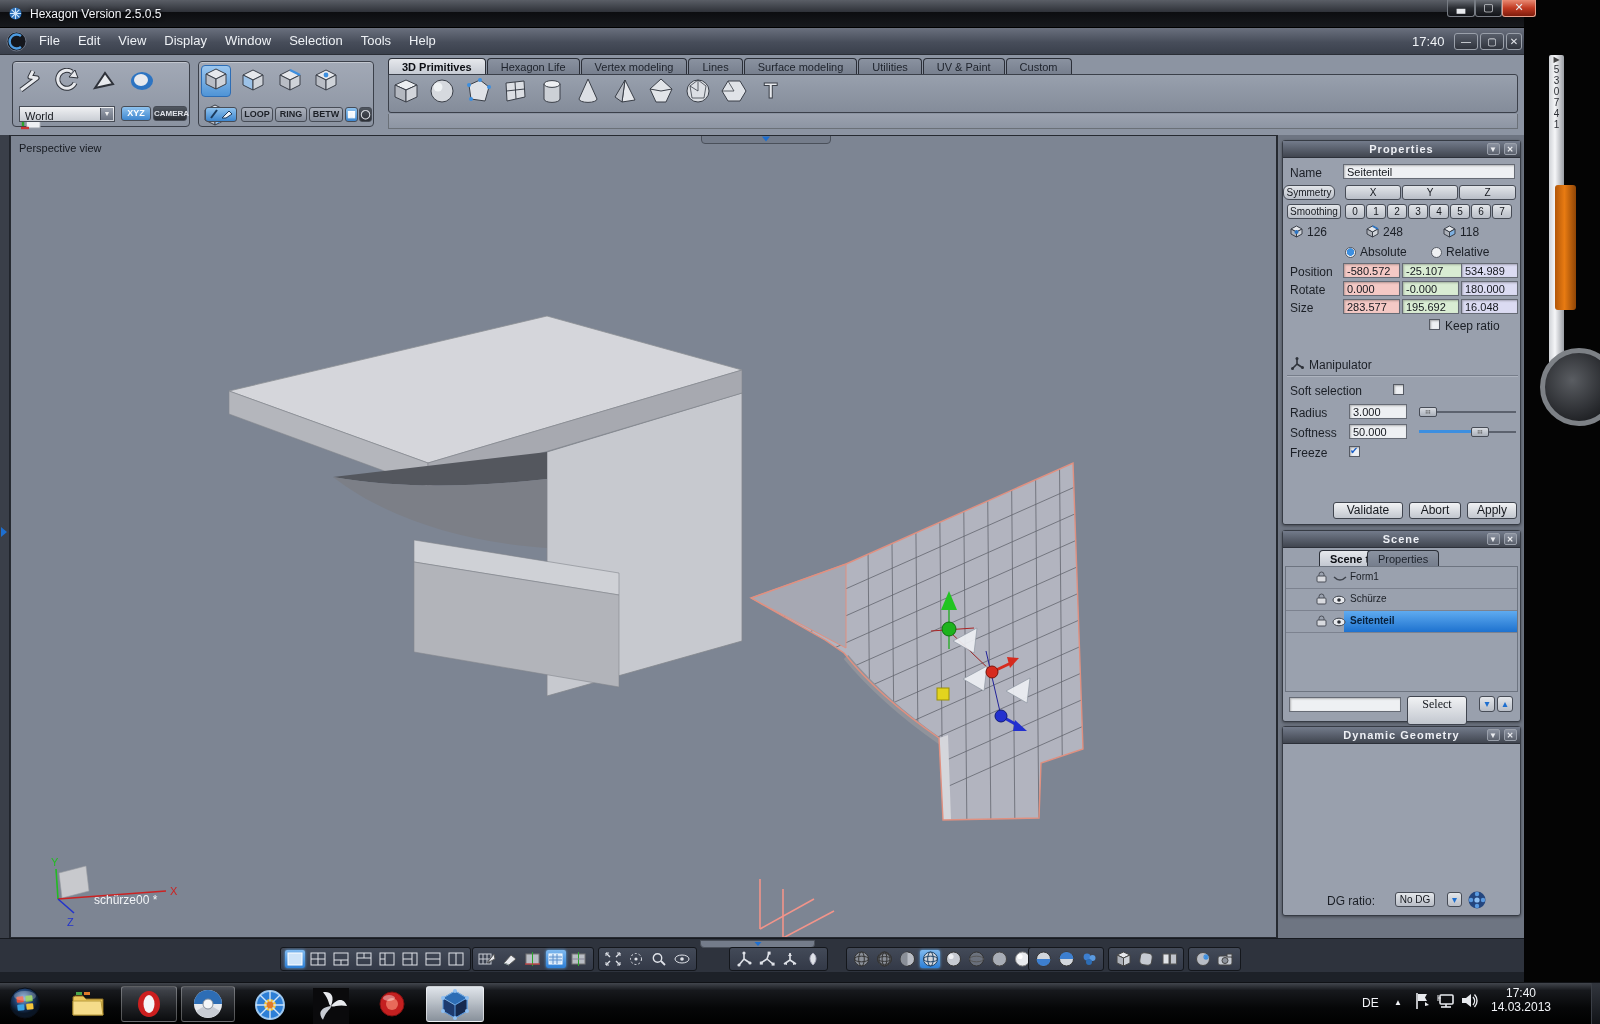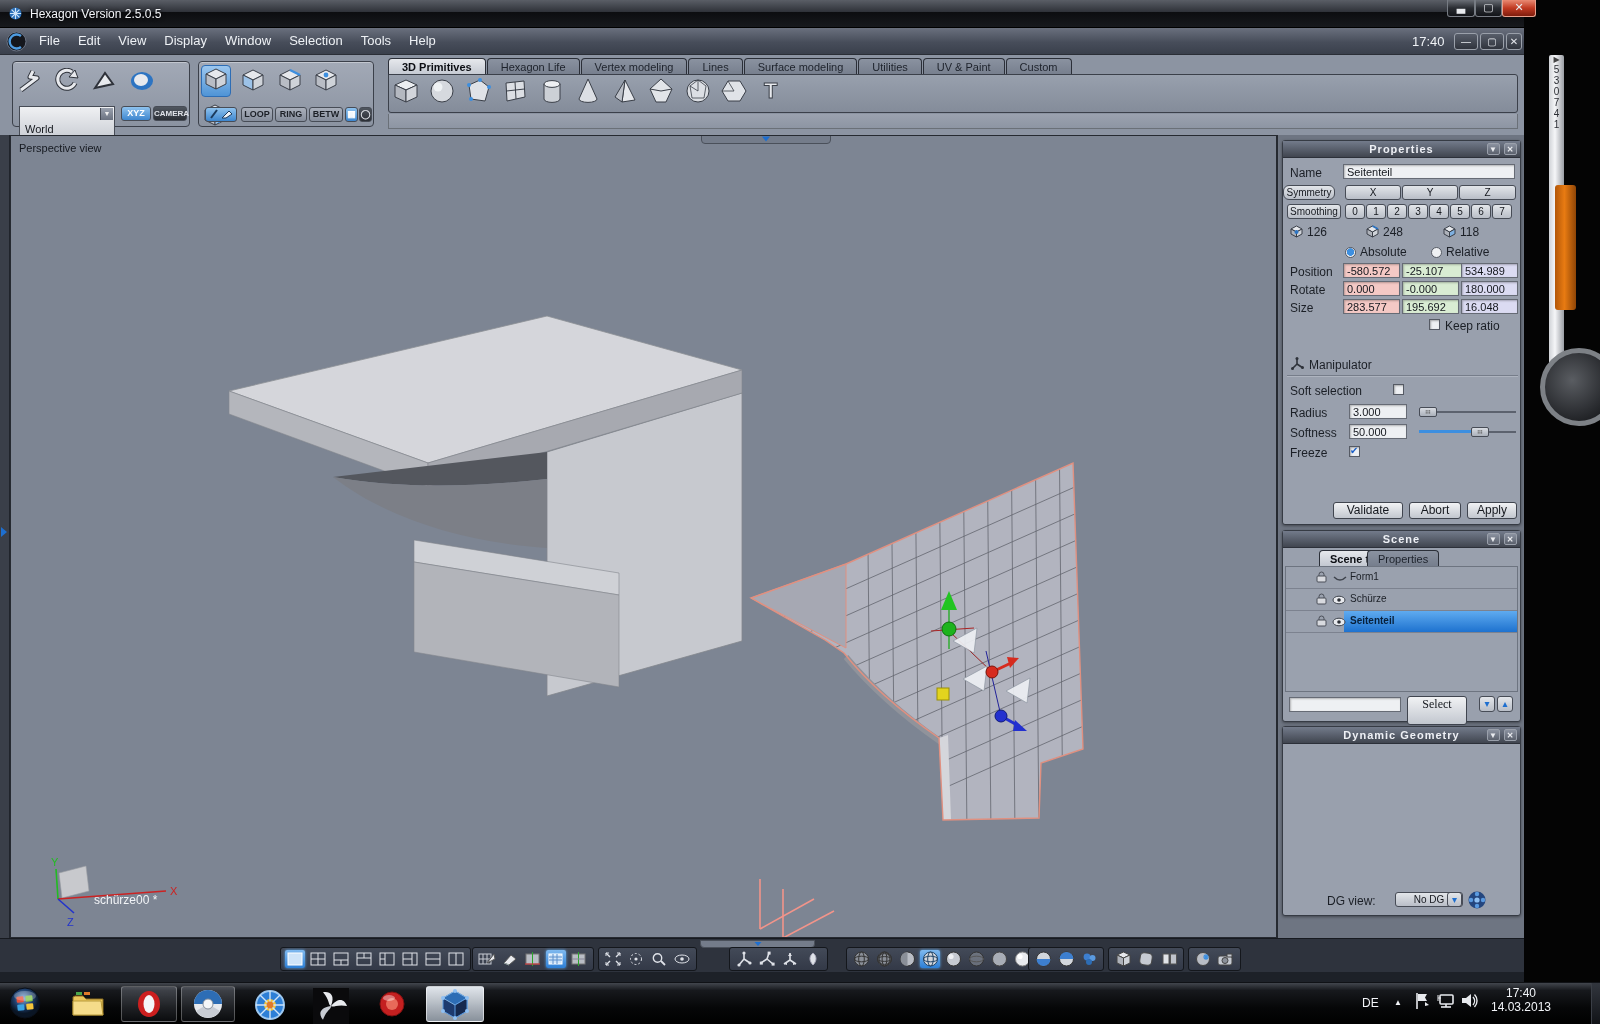--- a/index.html
+++ b/index.html
@@ -181,21 +181,21 @@
         </span>
         <span class="toolico" style="width:33px;padding-top:6px;">
           <svg width="26" height="26">
               <path d="M10 24 C8 14 10 6 16 6 C22 6 24 14 23 24 Z" fill="#eef0f4" stroke="#9aa0aa"></path>
               <circle cx="14" cy="11" r="1.4" fill="#3d8fe0"></circle>
               <circle cx="19" cy="11" r="1.4" fill="#3d8fe0"></circle>
               <path d="M6 22 L6 12 M6 12 L3 15 M6 12 L9 15" stroke="#2aa52a" stroke-width="2.4" fill="none"></path>
               <path d="M4 24 L12 24" stroke="#c33" stroke-width="2.4"></path>
             </svg>
         </span>
-        <div class="abs" style="left:6px;top:44px;width:96px;height:16px;border:1px solid #474c56;background:linear-gradient(180deg,#f0f1f3,#c9cdd4);font-size:11px;color:#15181e;padding:16px 5px;">
+        <div class="abs" style="left:6px;top:44px;width:96px;height:16px;border:1px solid #474c56;background:linear-gradient(180deg,#f0f1f3,#c9cdd4);font-size:11px;color:#15181e;padding:3px 5px;">
           <span>World</span>
           <span class="abs" style="right:1px;top:1px;width:13px;height:12px;background:linear-gradient(180deg,#9aa1ae,#6b7280);border-left:1px solid #474c56;font-size:7px;color:#eee;text-align:center;line-height:12px;">▼</span>
         </div>
         <span class="smbtn blue" style="position:absolute;left:108px;top:44px;width:30px;">XYZ</span>
         <span class="smbtn" style="position:absolute;left:140px;top:44px;width:34px;font-size:8px;background:linear-gradient(180deg,#50565f,#2b2f36);color:#dfe2e8;">CAMERA</span>
       </div>
 
       <div class="gbox" style="left:198px;top:6px;width:176px;height:66px;">
         <span class="toolico" style="width:34px;padding-top:3px;">
           <span style="display:inline-block;border:1px solid #2d6db5;border-radius:4px;background:linear-gradient(180deg,#9cc7ef,#4f94d6);padding:1px 2px;">
@@ -530,22 +530,22 @@
           <span class="pbtn" style="left:196px;top:165px;width:16px;height:16px;color:#1e6fd0;">▾</span>
           <span class="pbtn" style="left:214px;top:165px;width:16px;height:16px;color:#1e6fd0;">▴</span>
         </div>
 
         <div class="panel" style="top:591px;height:190px;">
           <div class="phead"><span>Dynamic Geometry</span>
             <span class="phbtn" style="right:20px;">▼</span>
             <span class="phbtn" style="right:3px;">✕</span>
           </div>
           <div class="abs" style="left:2px;top:18px;width:233px;height:142px;background:#99a0ad;"></div>
-          <span class="plabel" style="left:44px;top:167px;">DG view:</span>
-          <span class="pbtn" style="left:112px;top:165px;width:68px;">No DG</span>
+          <span class="plabel" style="left:44px;top:167px;">DG ratio:</span>
+          <span class="pbtn" style="left:112px;top:165px;width:40px;">No DG</span>
           <span class="pbtn" style="left:164px;top:165px;width:15px;color:#1e6fd0;">▾</span>
           <span class="ticon" style="left:184px;top:163px;"><svg width="20" height="20">
                 <circle cx="10" cy="10" r="8.5" fill="#24467e"></circle>
                 <circle cx="10" cy="4" r="2.2" fill="#5a9ae0"></circle>
                 <circle cx="10" cy="16" r="2.2" fill="#5a9ae0"></circle>
                 <circle cx="4" cy="10" r="2.2" fill="#5a9ae0"></circle>
                 <circle cx="16" cy="10" r="2.2" fill="#5a9ae0"></circle>
                 <circle cx="10" cy="10" r="2.6" fill="#8fc0f2"></circle>
               </svg></span>
         </div>

